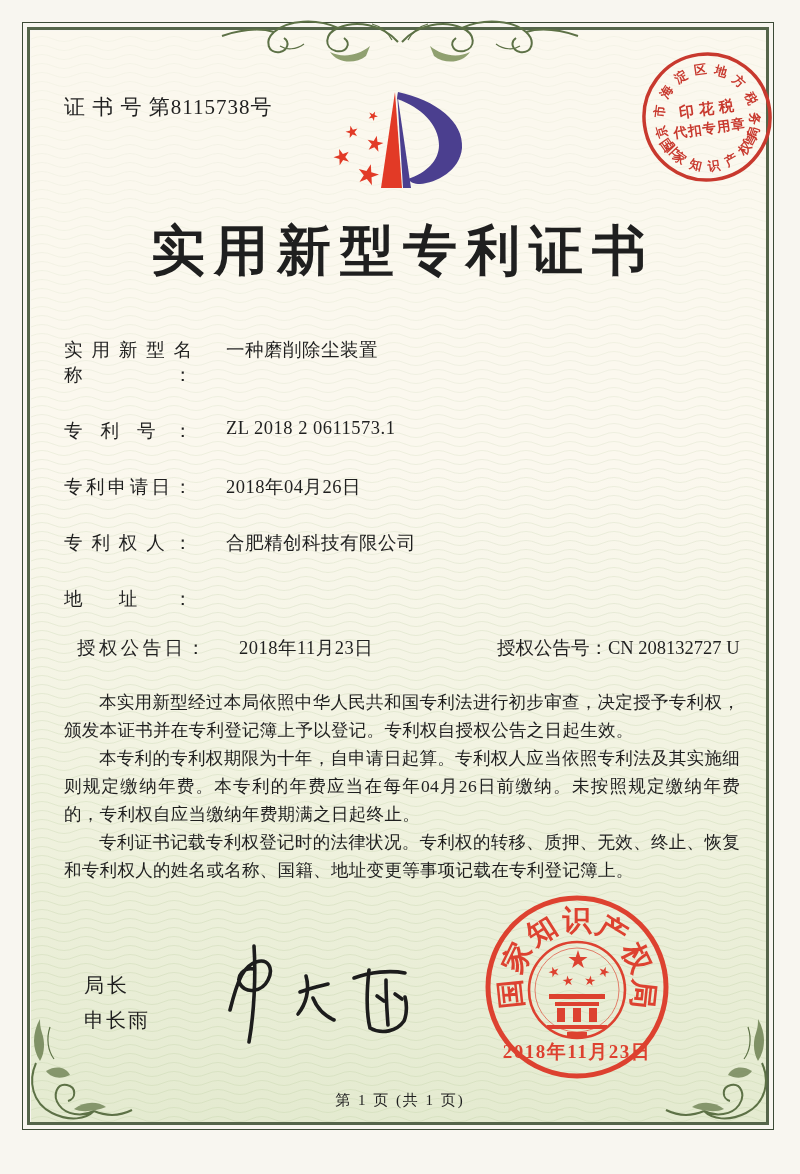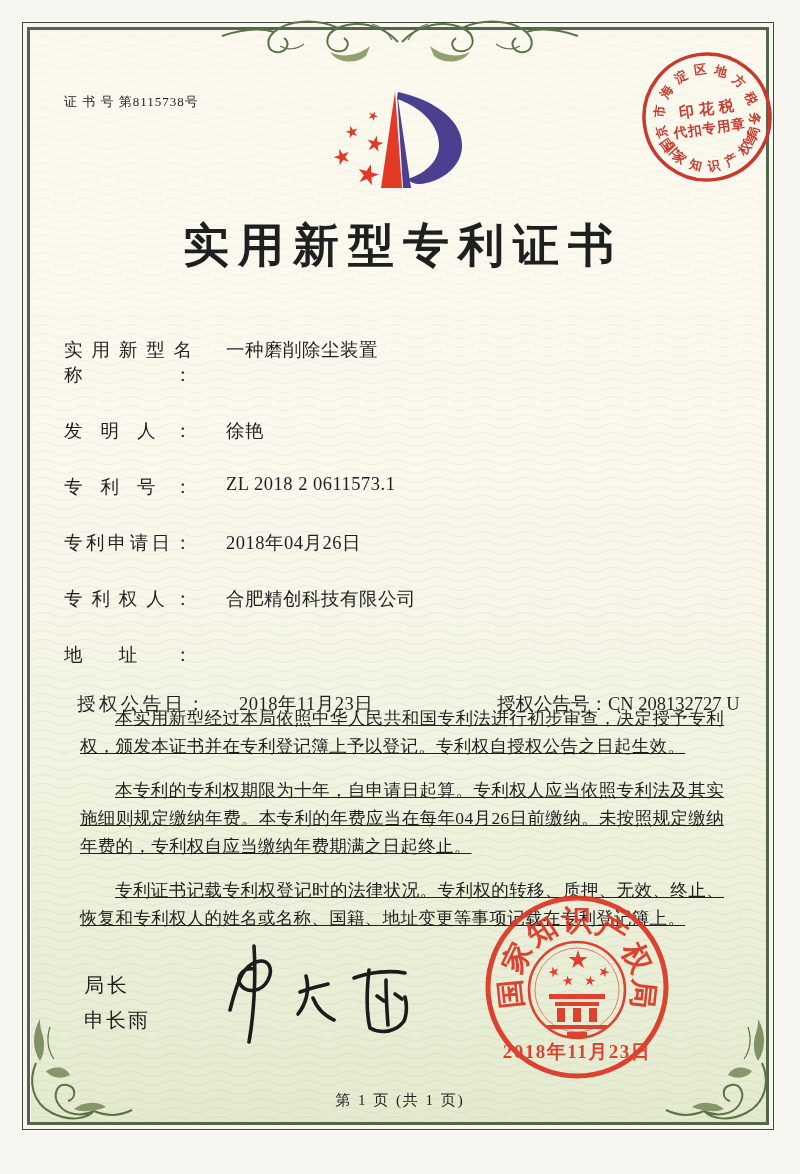--- a/index.html
+++ b/index.html
@@ -5,31 +5,31 @@
   html,body{margin:0;padding:0;background:#e8e6e0;}
   .page{position:relative;width:800px;height:1174px;background:#f8f6f0;overflow:hidden;
         font-family:"Liberation Serif","DejaVu Serif",serif;color:#1f1f1f;}
   .inner-bg{position:absolute;left:31px;top:31px;width:738px;height:1093px;background:#fbf8ee;}
   .tint{position:absolute;left:31px;top:31px;width:738px;height:1093px;
         background:linear-gradient(180deg,rgba(233,238,214,0) 40%,rgba(226,234,203,.45) 72%,rgba(219,229,196,.72) 100%);}
   #waves{position:absolute;left:31px;top:31px;}
   .frame-outer{position:absolute;left:22px;top:22px;right:26px;bottom:44px;border:1.5px solid #3c4a36;}
   .frame-inner{position:absolute;left:27px;top:27px;right:31px;bottom:49px;border:3px solid #55654a;}
   .content{position:absolute;inset:0;z-index:5;}
-  .cert-no{position:absolute;left:64px;top:93px;font-size:13px;letter-spacing:1px;}
-  .title{position:absolute;left:6px;right:0;top:215px;text-align:center;font-size:46px;font-weight:700;letter-spacing:9px;}
+  .cert-no{position:absolute;left:64px;top:93px;font-size:21px;letter-spacing:1px;}
+  .title{position:absolute;left:6px;right:0;top:215px;text-align:center;font-size:54px;font-weight:700;letter-spacing:9px;}
   .fields{position:absolute;left:64px;top:337px;width:660px;font-size:18.5px;}
   .frow{position:relative;margin-bottom:31px;display:flex;align-items:flex-start;gap:24px;}
   .flabel{display:inline-block;width:128px;text-align:justify;text-align-last:justify;flex:0 0 128px;}
   .fvalue{margin-left:10px;letter-spacing:.5px;}
   .addr2{display:block;}
   .grant-row{display:flex;margin-left:13px;}
   .grant-right{position:absolute;left:420px;top:0;white-space:nowrap;}
   .bodytext{position:absolute;left:64px;top:688px;width:676px;font-size:17.5px;line-height:28px;text-align:justify;letter-spacing:.3px;}
-  .bodytext p{margin:16px;text-indent:2em;text-decoration:underline;}
+  .bodytext p{margin:0;text-indent:2em;}
   .officer{position:absolute;left:84px;top:972px;font-size:20px;letter-spacing:3px;}
   .officer .oname{display:block;margin-top:8px;letter-spacing:2px;}
   .footer{position:absolute;left:0;right:0;top:1091px;text-align:center;font-size:15px;letter-spacing:2px;}
   svg text{font-family:"Liberation Serif","DejaVu Serif",serif;}
   .seal-svg text{font-weight:700;}
   .tax-svg text{font-weight:700;}
   .corner-r{transform:scaleX(-1);}
 </style>
 </head>
 <body>
@@ -254,24 +254,20 @@
     </svg>
 
     <div class="title">实用新型专利证书</div>
 
     <div class="fields">
       <div class="frow">
         <span class="flabel">实用新型名称：</span>
         <span class="fvalue">一种磨削除尘装置</span>
       </div>
       <div class="frow">
-        <span class="flabel">发明人：</span>
-        <span class="fvalue">徐艳</span>
-      </div>
-      <div class="frow">
         <span class="flabel">专利号：</span>
         <span class="fvalue">ZL 2018 2 0611573.1</span>
       </div>
       <div class="frow">
         <span class="flabel">专利申请日：</span>
         <span class="fvalue">2018年04月26日</span>
       </div>
       <div class="frow">
         <span class="flabel">专利权人：</span>
         <span class="fvalue">合肥精创科技有限公司</span>

